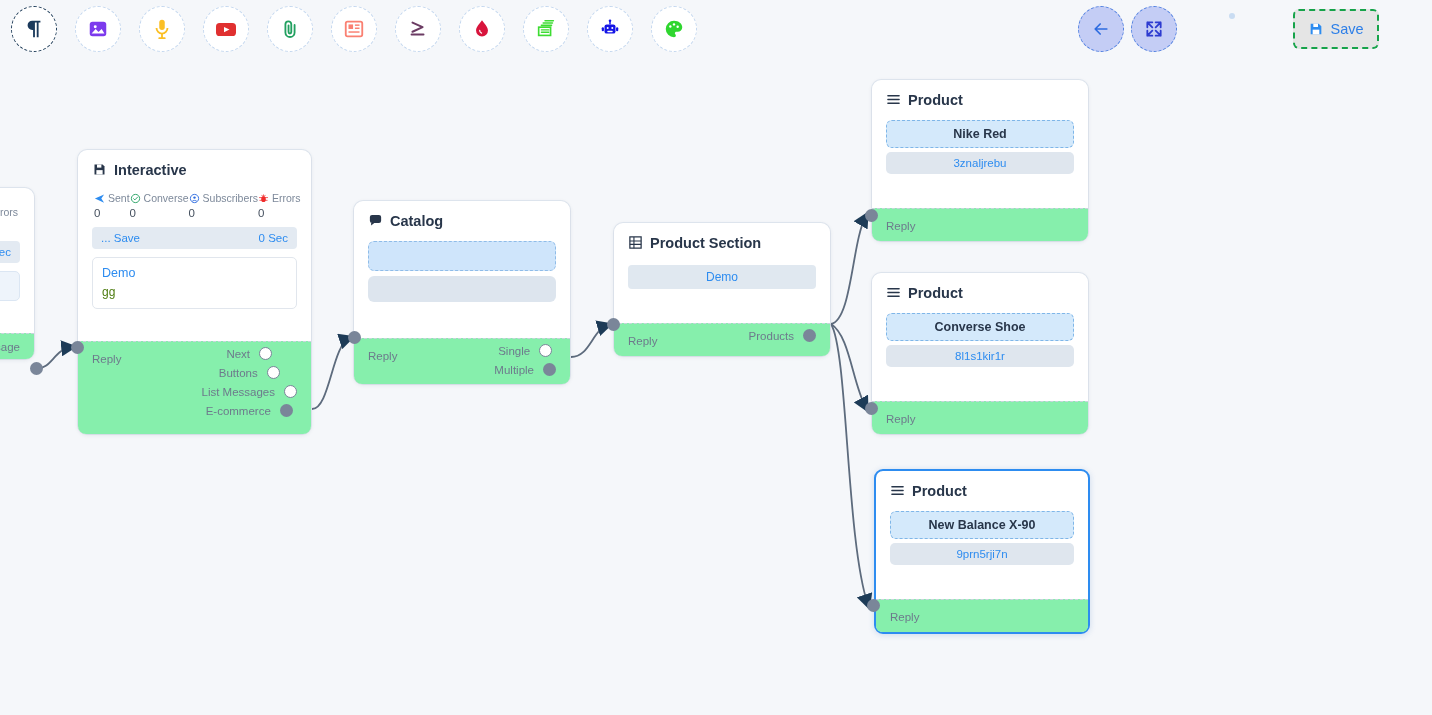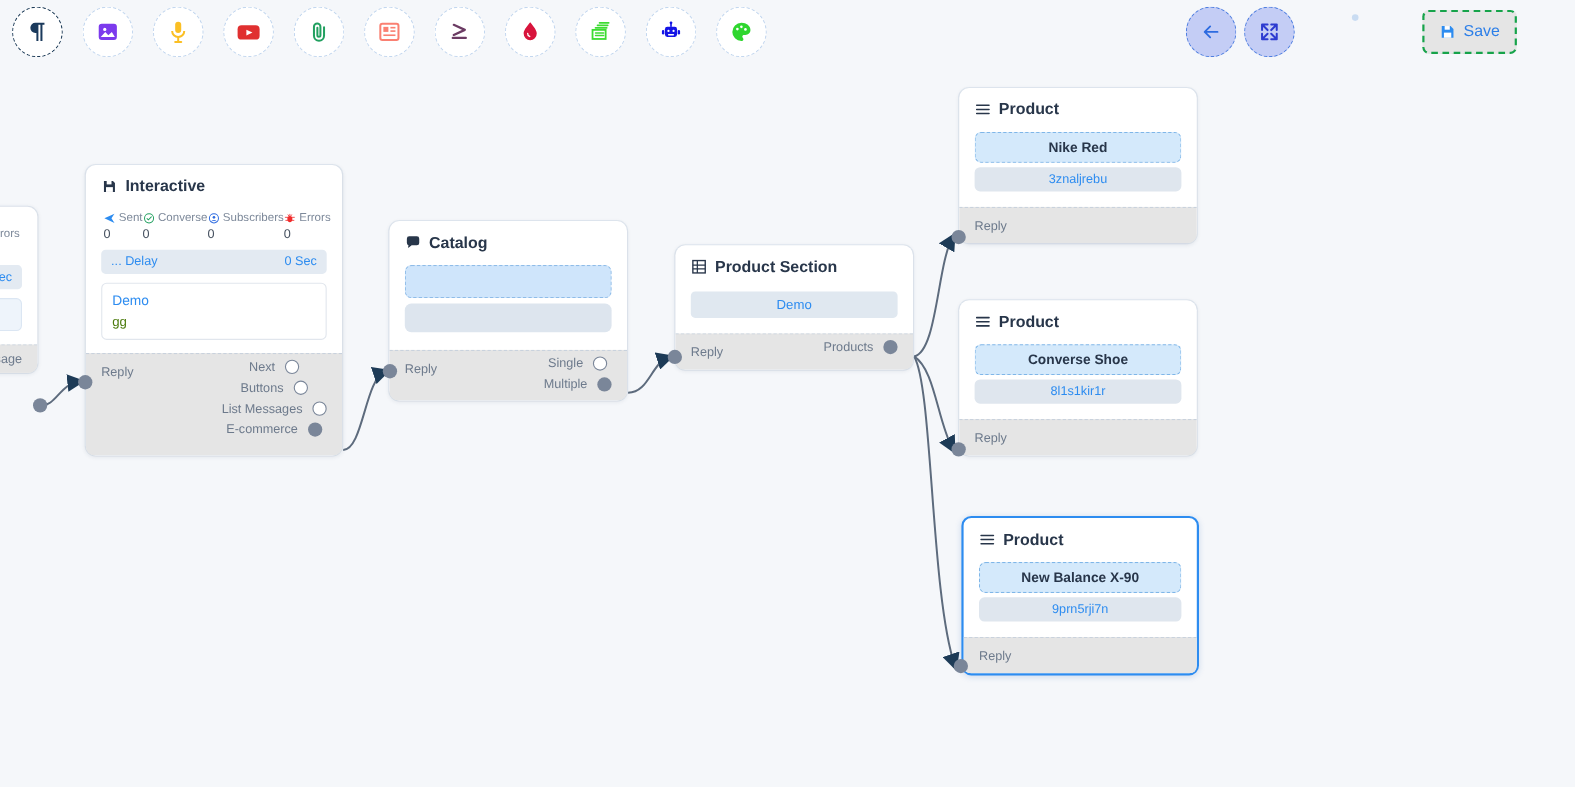--- a/index.html
+++ b/index.html
@@ -91,26 +91,27 @@
   }
   .node-title {
     display: flex; align-items: flex-start; gap: 7px;
     padding: 12px 14px 2px 14px;
     font-size: 14.5px;
     color: #28364a;
     font-weight: 600;
   }
   .node-body { padding: 8px 14px 12px 14px; }
   .node-footer {
-    background: #e5e5e5;
+    background: #86efac;
     border-top: 1px dashed #c9d2dd;
     border-radius: 0 0 8px 8px;
     position: relative;
     padding: 7px 14px;
     min-height: 26px;
+    margin-top: 20px;
   }
   .node.selected .node-footer { border-radius: 0 0 6px 6px; }
   .footer-left {
     font-size: 11.5px; color: #6d7a8c;
   }
   .footer-rows {
     position: absolute; right: 14px; top: 5px;
     display: flex; flex-direction: column; align-items: center;
     gap: 6px;
   }
@@ -390,21 +391,21 @@
               <ellipse cx="12" cy="13.5" rx="5" ry="6.2" fill="#f02c2c"></ellipse>
               <path d="M3 10h5M16 10h5M4 16h4M16 16h4M12 4v3M8.5 5l1.6 2.4M15.5 5l-1.6 2.4" stroke="#f02c2c" stroke-width="1.6" stroke-linecap="round"></path>
             </svg>
             <span>Errors</span>
           </div>
           <div class="stat-val">0</div>
         </div>
       </div>
 
       <div class="delay-row">
-        <span>... Delay</span>
+        <span>... Save</span>
         <span>0 Sec</span>
       </div>
 
       <div class="msg-box">
         <div class="msg-title">Demo</div>
         <div class="msg-text">gg</div>
       </div>
     </div>
     <div class="node-footer" style="min-height:93px;">
       <span class="footer-left">Reply</span>

